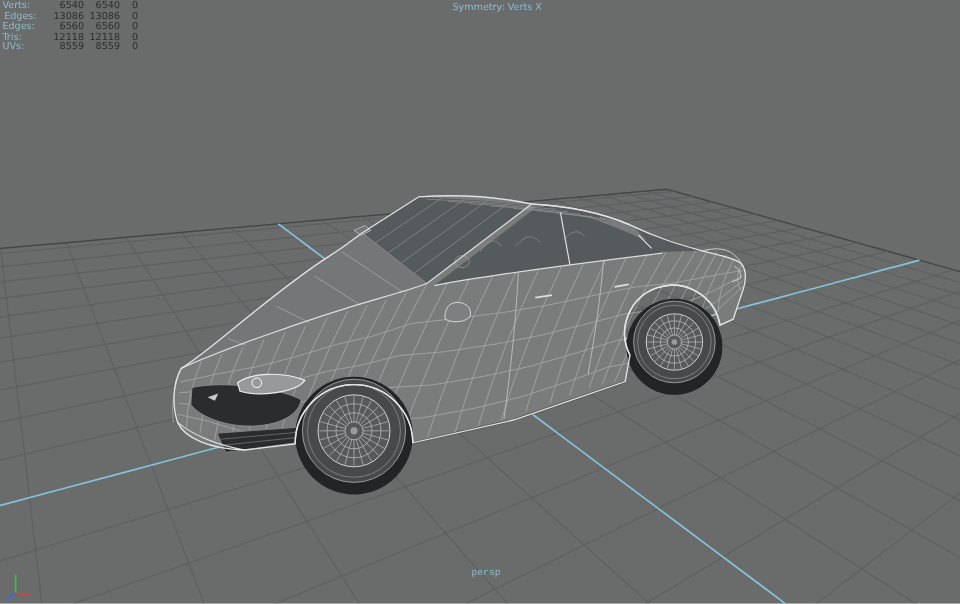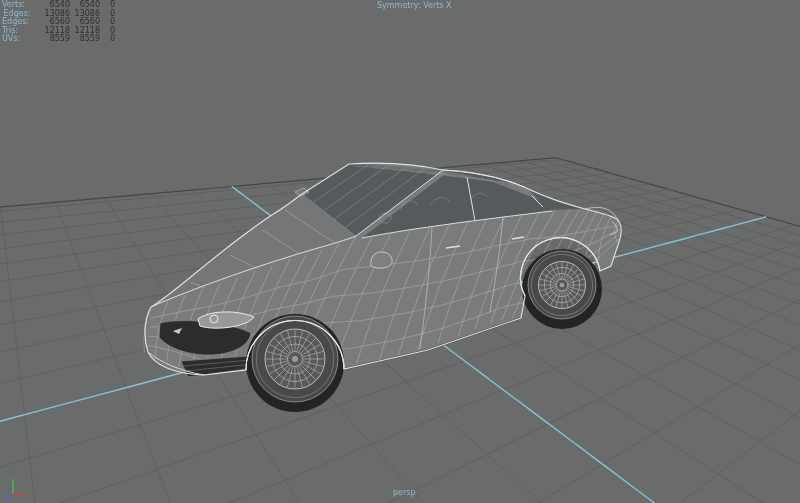--- a/index.html
+++ b/index.html
@@ -12,21 +12,21 @@
   #scene{position:absolute;left:0;top:0;}
   .hud{position:absolute;font-size:8px;line-height:8.6px;white-space:nowrap;
        -webkit-font-smoothing:antialiased;}
   #hud-stats{left:2px;top:1px;width:114px;}
   .hud-row{display:flex;}
   .hud-label{width:30px;text-align:left;}
   .hud-total{width:38px;text-align:right;}
   .hud-selected{width:30px;text-align:right;}
   .hud-comp{width:15px;text-align:right;}
   #hud-symmetry{left:377px;top:2px;}
-  #hud-camera{left:393px;top:489px;}
+  #hud-camera{left:393px;top:474px;font-family:Liberation Mono, monospace;}
   #gizmo{position:absolute;left:2px;top:472px;}
 </style>
 </head>
 <body>
 <div id="stage">
 
   <svg id="scene" width="800" height="503" viewBox="0 0 800 503">
       <g fill="none">
         <path d="M-3754.6,1445.7L-3250.3,1249.5L-2866.1,1100.2L-2563.6,982.6L-2319.4,887.6L-2118.0,809.3L-1949.1,743.6L-1805.4,687.7L-1681.7,639.6L-1574.0,597.7L-1479.5,561.0L-1395.8,528.4L-1321.2,499.4L-1254.4,473.4L-1194.1,450.0L-1139.4,428.7L-1089.6,409.4L-1044.0,391.6L-1002.2,375.4L-963.7,360.4L-928.1,346.6L-895.1,333.7L-864.4,321.8L-835.8,310.7L-809.1,300.3L-784.1,290.6L-760.7,281.5L-738.6,272.9" stroke="#5d5e5f" stroke-width="1" opacity="0.9"></path>
         <path d="M-3499.2,1596.9L-3000.0,1366.8L-2626.2,1194.5L-2335.8,1060.6L-2103.7,953.7L-1914.0,866.2L-1756.0,793.4L-1622.4,731.8L-1507.9,679.0L-1408.7,633.3L-1322.0,593.3L-1245.4,558.0L-1177.4,526.7L-1116.6,498.6L-1061.9,473.4L-1012.3,450.6L-967.3,429.8L-926.3,410.9L-888.6,393.5L-854.0,377.6L-822.0,362.8L-792.4,349.2L-764.9,336.5L-739.3,324.7L-715.5,313.7L-693.1,303.4L-672.2,293.8L-652.5,284.7L-634.0,276.2L-616.6,268.1L-600.1,260.6" stroke="#5d5e5f" stroke-width="1" opacity="0.9"></path>

